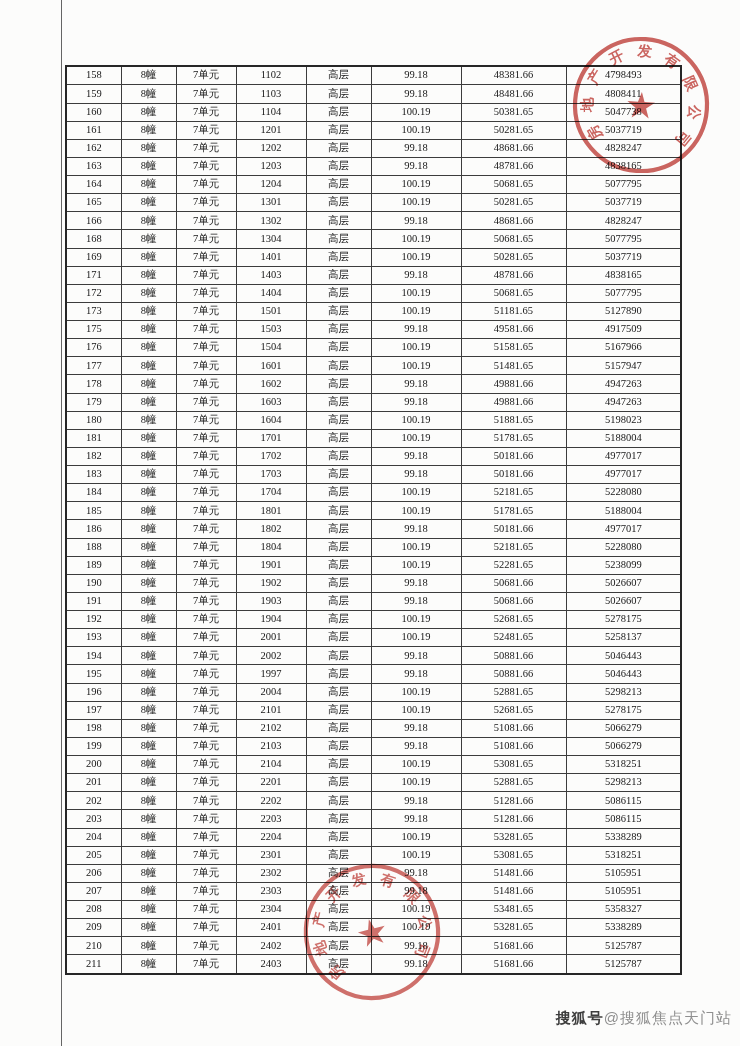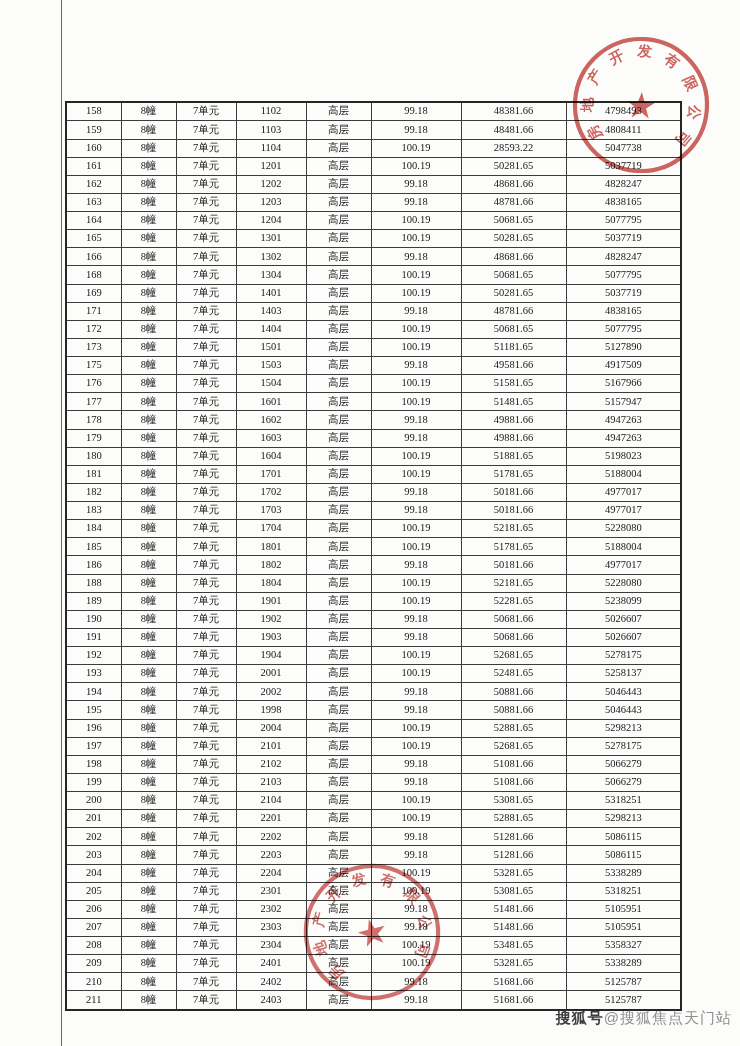--- a/index.html
+++ b/index.html
@@ -9,21 +9,20 @@
     font-family:"Liberation Sans",sans-serif;
   }
   .page-edge-line{
     position:absolute;left:61px;top:0;width:1px;height:1046px;
     background:#4a4a4a;opacity:.85;
   }
   .price-table{
     position:absolute;left:65px;top:65px;width:615px;height:910px;
     border-collapse:collapse;table-layout:fixed;
     border:2px solid #262626;
-    margin-top:36px;
   }
   .price-table td{
     border:1px solid #3c3c3c;
     padding:0;margin:0;
     text-align:center;vertical-align:middle;
     font-family:"Liberation Serif",serif;
     font-size:10.5px;line-height:1;color:#171717;
     overflow:hidden;white-space:nowrap;
   }
   .seal{
@@ -87,21 +86,21 @@
         <td>48481.66</td>
         <td>4808411</td>
       </tr>
       <tr>
         <td>160</td>
         <td>8幢</td>
         <td>7单元</td>
         <td>1104</td>
         <td>高层</td>
         <td>100.19</td>
-        <td>28593.22</td>
+        <td>50381.65</td>
         <td>5047738</td>
       </tr>
       <tr>
         <td>161</td>
         <td>8幢</td>
         <td>7单元</td>
         <td>1201</td>
         <td>高层</td>
         <td>100.19</td>
         <td>50281.65</td>
@@ -394,21 +393,21 @@
         <td>2002</td>
         <td>高层</td>
         <td>99.18</td>
         <td>50881.66</td>
         <td>5046443</td>
       </tr>
       <tr>
         <td>195</td>
         <td>8幢</td>
         <td>7单元</td>
-        <td>1998</td>
+        <td>1997</td>
         <td>高层</td>
         <td>99.18</td>
         <td>50881.66</td>
         <td>5046443</td>
       </tr>
       <tr>
         <td>196</td>
         <td>8幢</td>
         <td>7单元</td>
         <td>2004</td>

